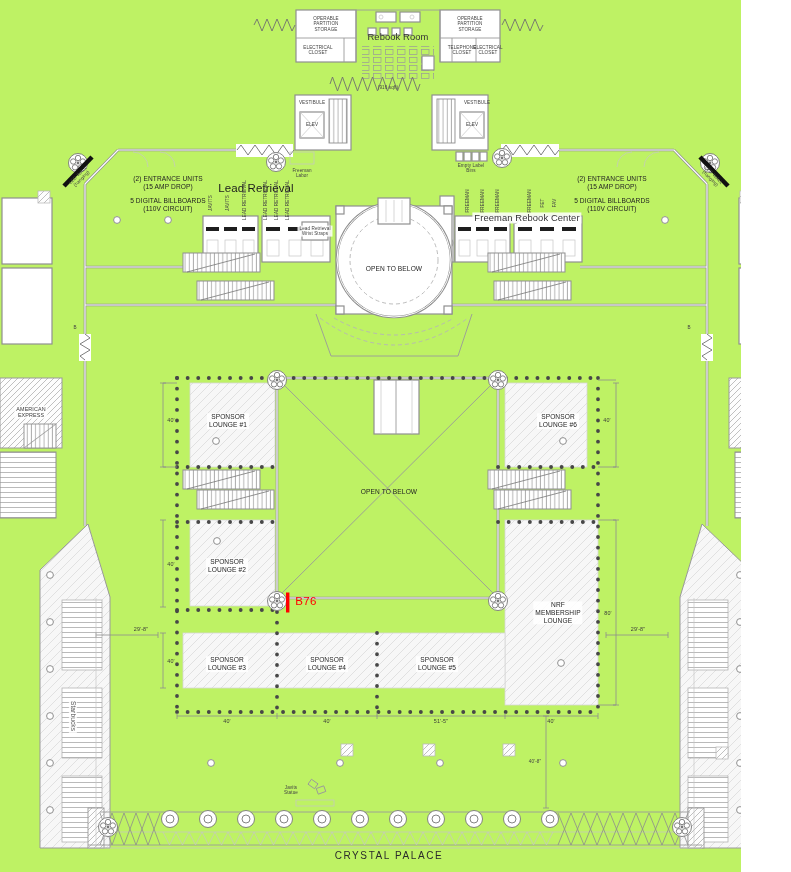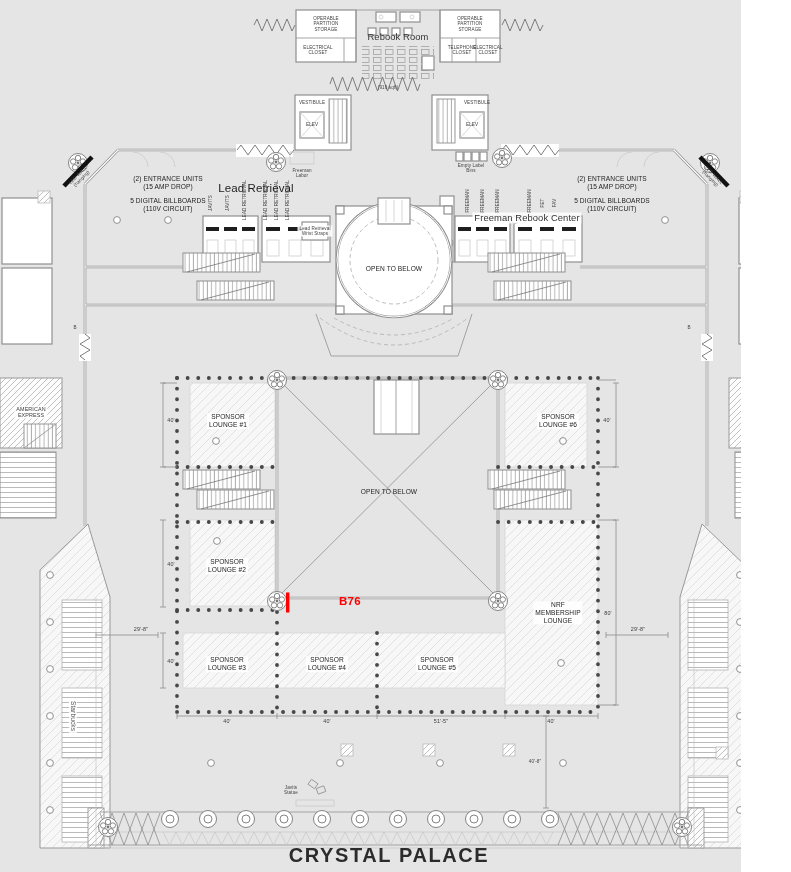--- a/index.html
+++ b/index.html
@@ -1,27 +1,27 @@
 <!DOCTYPE html>
 <html><head>
 <meta charset="utf-8">
 <style>
   html,body{margin:0;padding:0;background:#fff;font-family:"Liberation Sans",sans-serif;}
-  #plan{position:relative;width:741px;height:872px;background:#e5e5e5;overflow:hidden;}
+  #plan{position:relative;width:741px;height:872px;background:#bef264;overflow:hidden;}
   #plan svg{position:absolute;left:0;top:0;}
   .lbl{position:absolute;transform:translate(-50%,-50%);color:#222;white-space:pre-line;
        text-align:center;line-height:1.18;letter-spacing:.1px;z-index:5;}
   .t4{font-size:4.6px;color:#444;}
   .t5{font-size:5.4px;color:#3a3a3a;}
   .t6{font-size:6.6px;}
   .t9{font-size:9.4px;color:#333;}
   .t11{font-size:11.5px;color:#1c1c1c;}
-  .t14{font-size:20px;color:#2b2b2b;letter-spacing:1.6px;font-weight:bold;}
+  .t14{font-size:10px;color:#2b2b2b;letter-spacing:1.6px;}
   .chip{background:rgba(255,255,255,.85);padding:0 2px;}
-  .red{color:#f00;font-weight:bold;letter-spacing:.3px;margin-left:44px;}
+  .red{color:#f00;font-weight:normal;letter-spacing:.3px;}
   .rotm90{transform:translate(-50%,-50%) rotate(-90deg);}
   .rot90{transform:translate(-50%,-50%) rotate(90deg);color:#555;}
   .rotm45{transform:translate(-50%,-50%) rotate(-45deg);}
   .rot45{transform:translate(-50%,-50%) rotate(45deg);}
   
   .w{stroke:#8f8f8f;stroke-width:2.6;fill:none;}
   .wc{stroke:#fff;stroke-width:1.1;fill:none;}
   .t{stroke:#9a9a9a;stroke-width:.9;fill:none;}
   .tt{stroke:#c6c6c6;stroke-width:.7;fill:none;}
   .d{stroke:#8d8d8d;stroke-width:.8;fill:none;}

